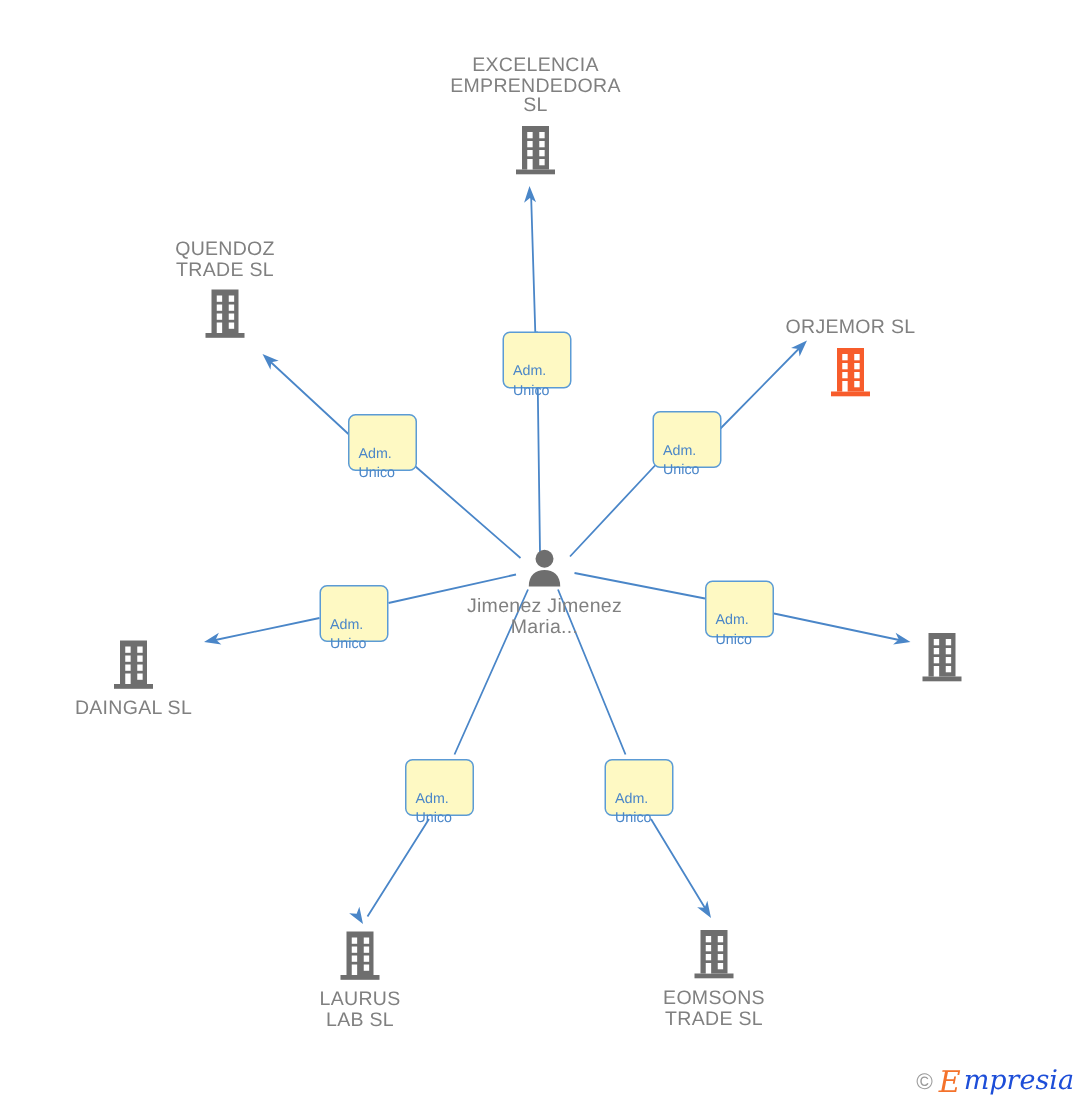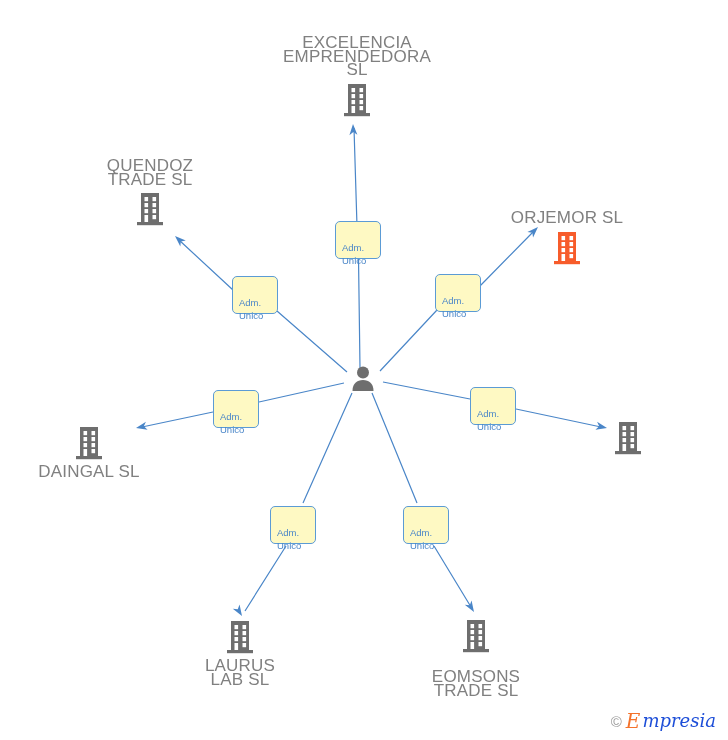--- a/index.html
+++ b/index.html
@@ -27,21 +27,21 @@
   .node {
     position: absolute;
     width: 120px;
     margin-left: -60px;
     text-align: center;
     display: flex;
     flex-direction: column;
     align-items: center;
   }
   .node-label {
-    font-size: 17px;
+    font-size: 13px;
     line-height: 13.5px;
     color: #808080;
     letter-spacing: 0.2px;
     white-space: pre-line;
   }
   .node-icon {
     display: block;
     line-height: 0;
   }
   .node.label-top .node-label { margin-bottom: 6px; }
@@ -203,41 +203,42 @@
             <rect x="9.5" y="11" width="3.6" height="4.2" fill="#ffffff"></rect>
             <rect x="17.5" y="11" width="3.6" height="4.2" fill="#ffffff"></rect>
             <rect x="9.5" y="17" width="3.6" height="4.2" fill="#ffffff"></rect>
             <rect x="17.5" y="17" width="3.6" height="4.2" fill="#ffffff"></rect>
             <rect x="9.5" y="23" width="3.6" height="7" fill="#ffffff"></rect>
             <rect x="17.5" y="23" width="3.6" height="4.2" fill="#ffffff"></rect>
           </svg></div>
         <div class="node-label">LAURUS
 LAB  SL</div>
       </div>
-      <div class="node label-bottom" style="left: 476px; top: 619px; gap: 12px;">
+      <div class="node label-bottom" style="left: 476px; top: 619px;">
         <div class="node-icon"><svg width="30" height="34" viewBox="0 0 30 34">
             <path d="M6 1 H24 V30 H6 Z" fill="#6e6e6e"></path>
             <rect x="2" y="30" width="26" height="3.2" fill="#6e6e6e"></rect>
             <rect x="9.5" y="5" width="3.6" height="4.2" fill="#ffffff"></rect>
             <rect x="17.5" y="5" width="3.6" height="4.2" fill="#ffffff"></rect>
             <rect x="9.5" y="11" width="3.6" height="4.2" fill="#ffffff"></rect>
             <rect x="17.5" y="11" width="3.6" height="4.2" fill="#ffffff"></rect>
             <rect x="9.5" y="17" width="3.6" height="4.2" fill="#ffffff"></rect>
             <rect x="17.5" y="17" width="3.6" height="4.2" fill="#ffffff"></rect>
             <rect x="9.5" y="23" width="3.6" height="7" fill="#ffffff"></rect>
             <rect x="17.5" y="23" width="3.6" height="4.2" fill="#ffffff"></rect>
           </svg></div>
         <div class="node-label">EOMSONS
 TRADE  SL</div>
       </div>
       <div class="node label-bottom" style="left: 363px; top: 364px;">
         <div class="node-icon"><svg width="28" height="28" viewBox="0 0 28 28">
             <circle cx="14" cy="8.5" r="6" fill="#6e6e6e"></circle>
             <path d="M3.5 27 C3.5 19.5 8 16 14 16 C20 16 24.5 19.5 24.5 27 Z" fill="#6e6e6e"></path>
           </svg></div>
+        <div class="node-label">Jimenez Jimenez Maria...</div>
       </div>
     </div>
   <div id="edge-labels-layer">
       <div class="edge-label" style="left: 358px; top: 240px;">
         <span>Adm.</span>
         <span>Unico</span>
       </div>
       <div class="edge-label" style="left: 255px; top: 295px;">
         <span>Adm.</span>
         <span>Unico</span>

